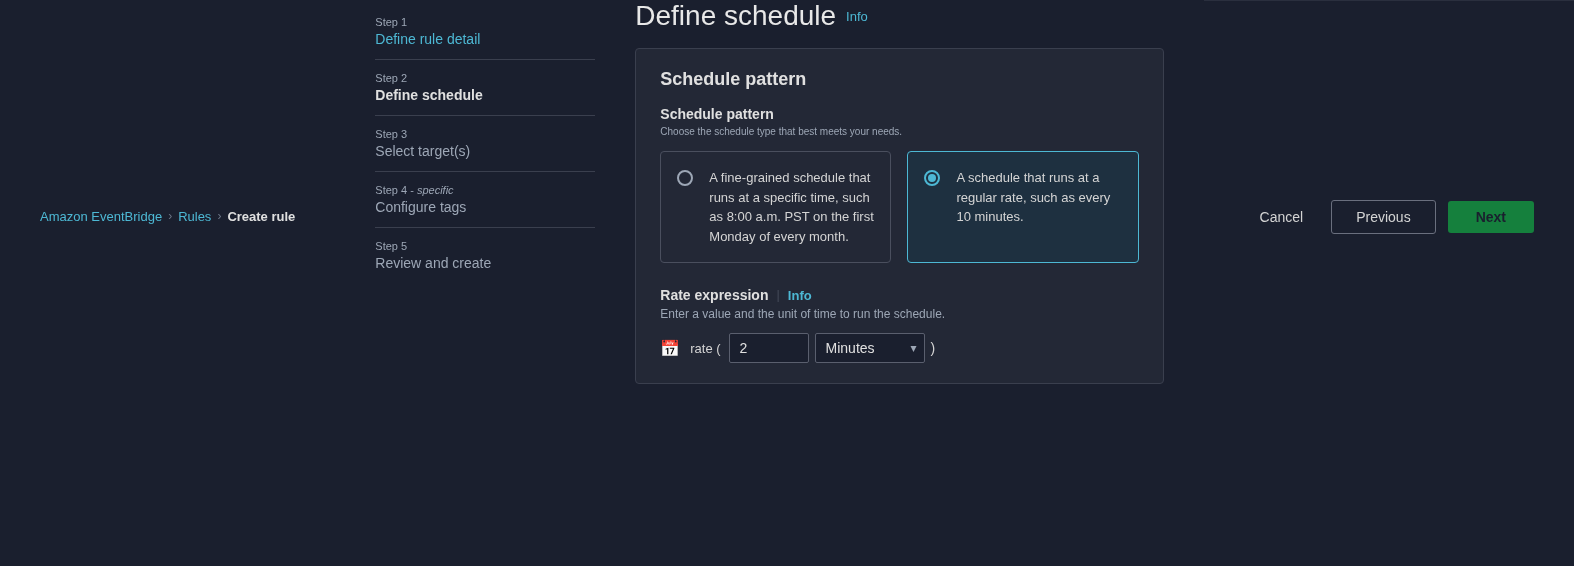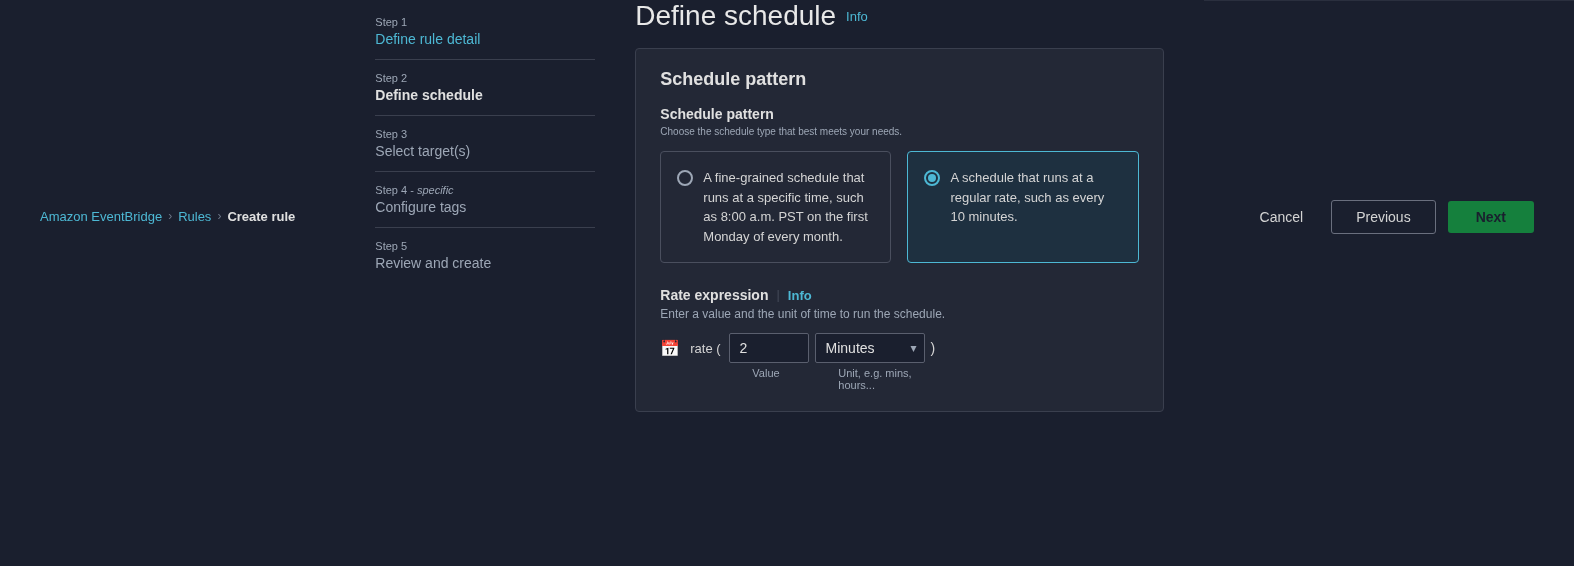--- a/index.html
+++ b/index.html
@@ -135,21 +135,21 @@
       margin-bottom: 24px;
     }
     .radio-option {
       flex: 1;
       border: 1px solid #4a4f5e;
       border-radius: 4px;
       padding: 16px;
       cursor: pointer;
       display: flex;
       align-items: flex-start;
-      gap: 10px;
+      gap: 16px;
       background: transparent;
     }
     .radio-option.selected {
       border-color: #4db8d4;
       background-color: #1e3040;
     }
     .radio-btn {
       width: 16px;
       height: 16px;
       border-radius: 50%;
@@ -382,24 +382,20 @@
           <input type="text" class="rate-input" value="2" style="">
           <div class="rate-select-wrapper">
             <select class="rate-select">
               <option>Minutes</option>
               <option>Hours</option>
               <option>Days</option>
             </select>
           </div>
           <span class="rate-paren">)</span>
         </div>
-        <div class="rate-sub-labels">
-          <span class="rate-sub-label">Value</span>
-          <span class="rate-sub-label2">Unit, e.g. mins, hours...</span>
-        </div>
 
       </div>
 
     </div>
   </div>
 
   <div class="footer">
     <button class="btn-cancel">Cancel</button>
     <button class="btn-previous">Previous</button>
     <button class="btn-next">Next</button>

